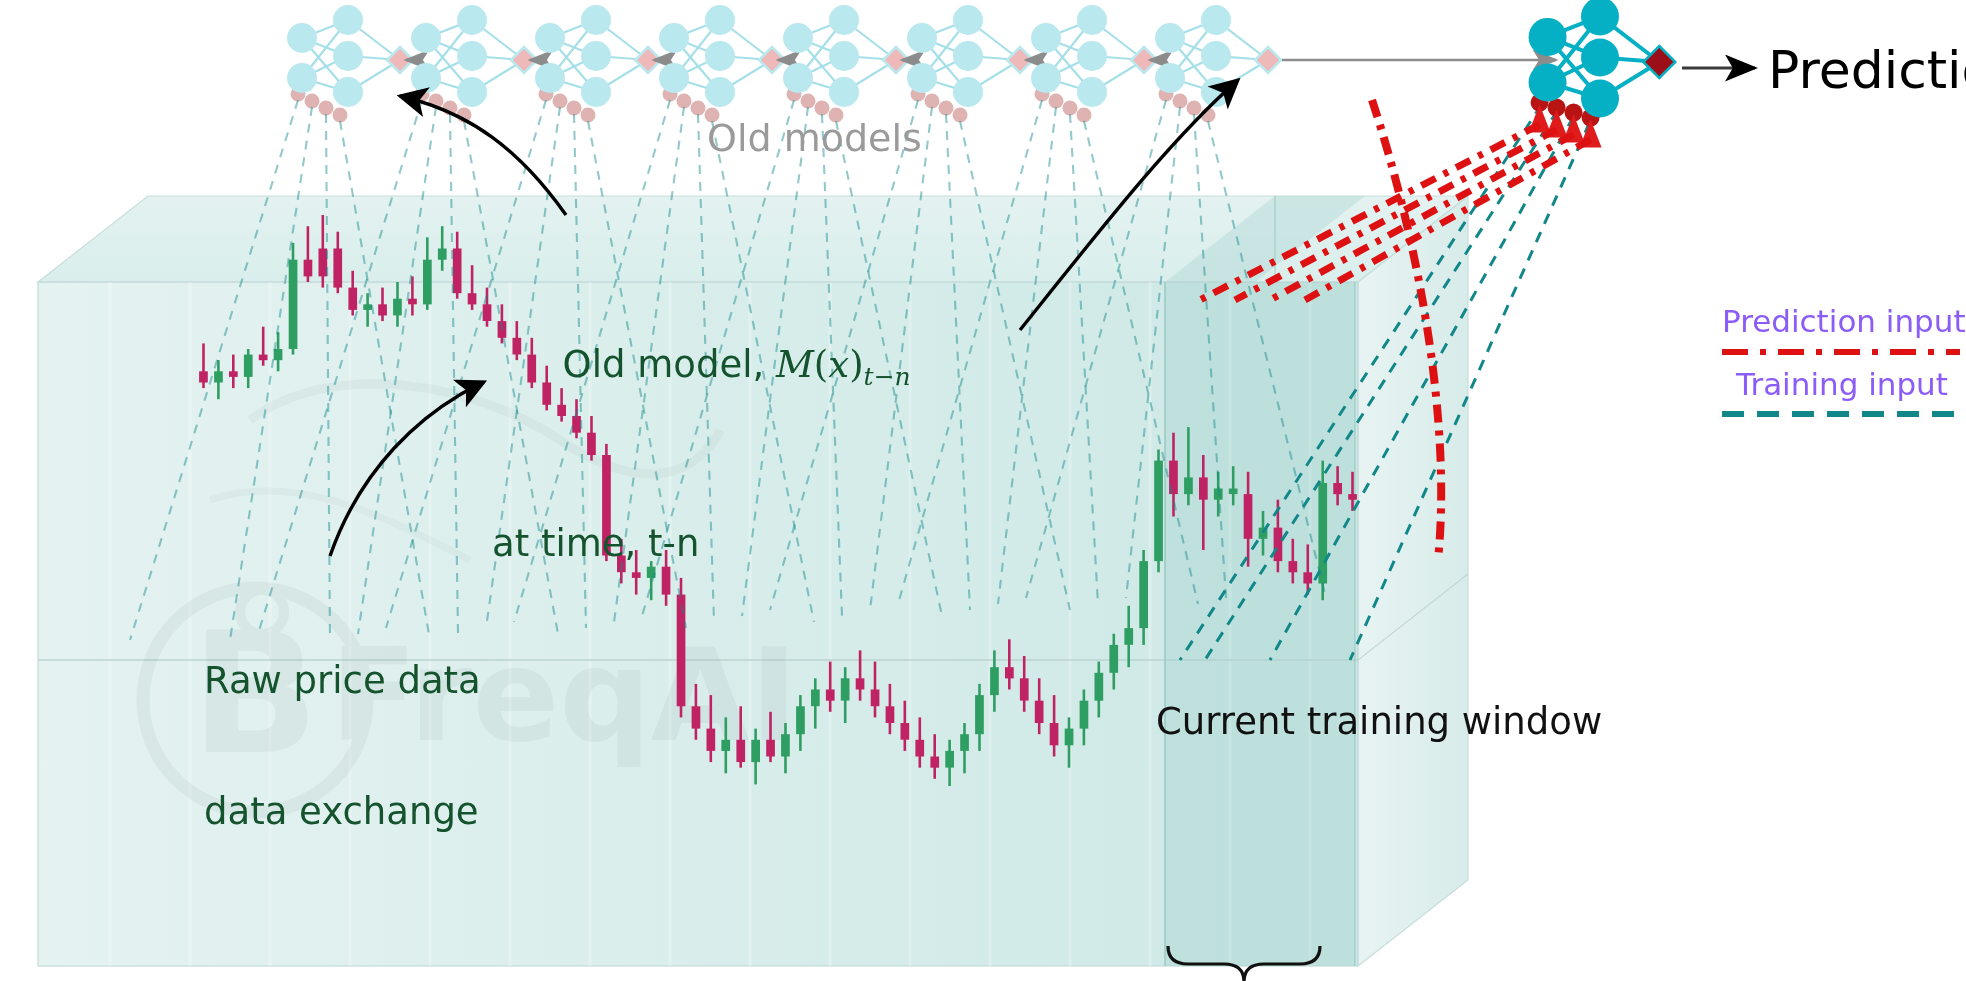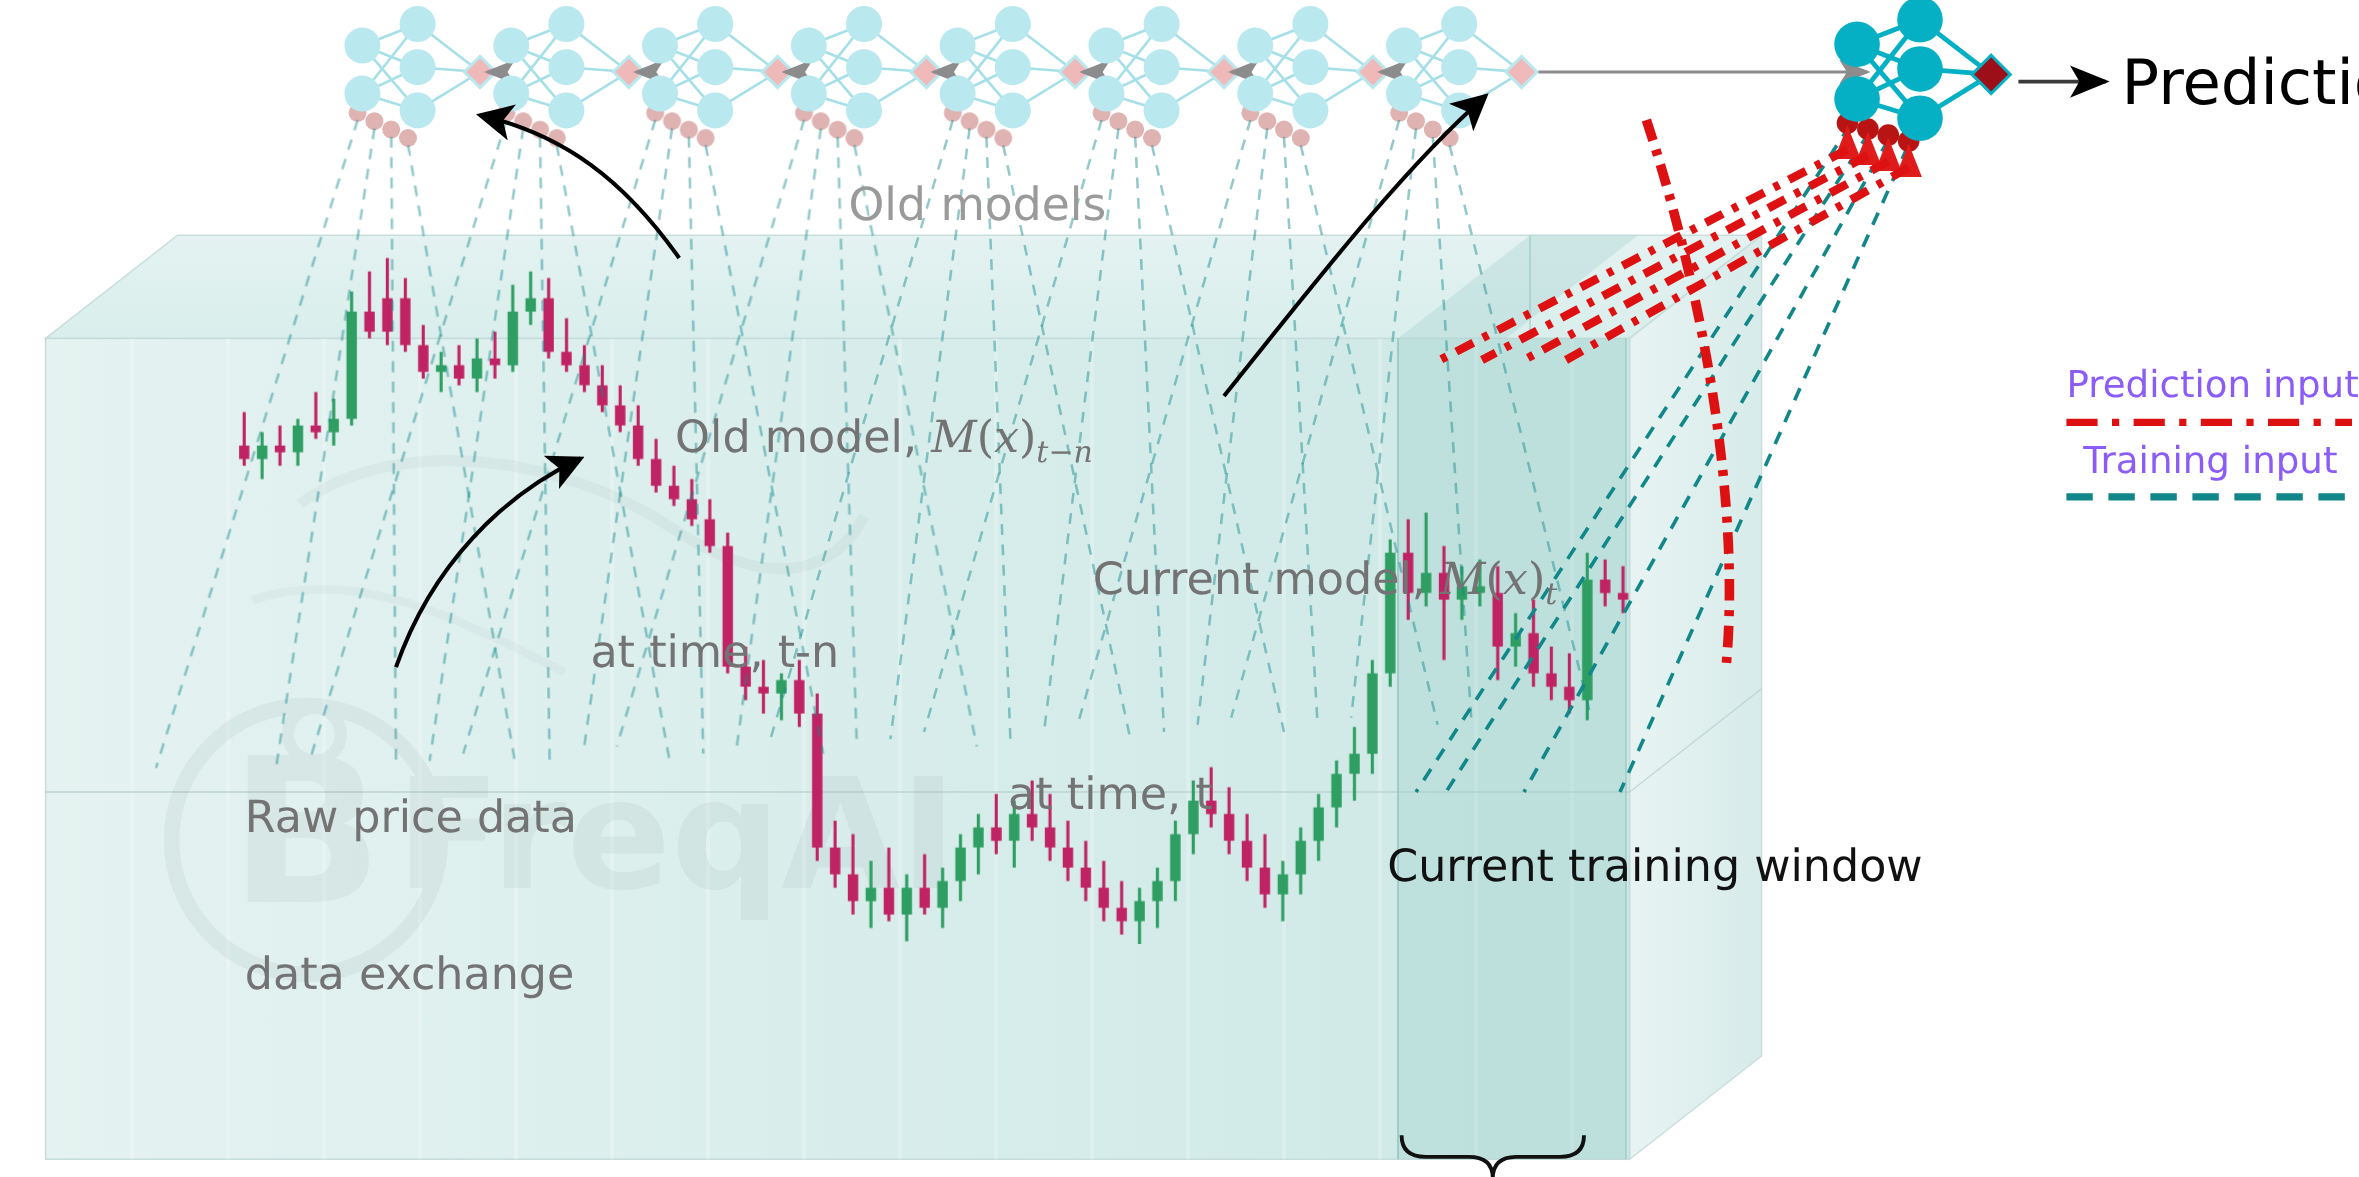--- a/index.html
+++ b/index.html
@@ -1,21 +1,21 @@
 <!DOCTYPE html>
 <html><head>
 <meta charset="utf-8">
 <style>
   html,body{margin:0;padding:0;background:#ffffff;}
   body{width:1966px;height:981px;overflow:hidden;
        font-family:"DejaVu Sans", sans-serif;}
   #stage{position:relative;width:1966px;height:981px;background:#fff;}
   svg.layer{position:absolute;left:0;top:0;width:1966px;height:981px;}
   .txt{position:absolute;white-space:pre;color:#000;}
-  .annot{font-family:"DejaVu Sans", sans-serif;font-size:37px;line-height:1.18;color:#737373;}
+  .annot{font-family:"DejaVu Sans", sans-serif;font-size:37px;line-height:1.18;color:#14532d;}
   .mathit{font-family:"DejaVu Serif", serif;font-style:italic;}
   .mathsub{font-family:"DejaVu Serif", serif;font-style:italic;font-size:25px;vertical-align:-0.32em;}
   .mathup{font-family:"DejaVu Serif", serif;font-style:normal;}
   .legend-label{font-size:31px;color:#8b5cf6;font-family:"DejaVu Sans", sans-serif;}
   .oldmodels{font-size:38px;color:#9a9a9a;font-family:"DejaVu Sans", sans-serif;}
   .prediction{font-size:52px;color:#000;font-family:"DejaVu Sans", sans-serif;}
   .ctw{font-size:37px;color:#111;font-family:"DejaVu Sans", sans-serif;}
 </style>
 </head>
 <body>
@@ -528,37 +528,31 @@
     <g>
       <path d="M1168 946 q 0 18 20 18 h 36 q 20 0 20 18 q 0 -18 20 -18 h 36 q 20 0 20 -18" fill="none" stroke="#111" stroke-width="3.2"></path>
     </g>
 
     <g>
       <line id="leg-line-0" x1="1722" y1="352" x2="1960" y2="352" stroke="#dd1111" stroke-width="6" stroke-dasharray="26 12 6 12"></line>
       <line id="leg-line-1" x1="1722" y1="414" x2="1960" y2="414" stroke="#11878a" stroke-width="6" stroke-dasharray="22 13"></line>
     </g>
   </svg>
 
-  <div class="txt oldmodels" style="left:707px; top:116px;margin-top:32px;">Old models</div>
+  <div class="txt oldmodels" style="left:707px; top:116px;">Old models</div>
 
   <div class="txt prediction" style="left:1768px; top:40px;">Prediction</div>
 
   <div class="txt annot" style="left:492px; top:212px;">
     <div>
       <span>Old model, </span><span class="mathit">M</span><span class="mathup">(</span><span class="mathit">x</span><span class="mathup">)</span><span class="mathsub">t−n</span>
     </div>
     <div>at time, t-n</div>
   </div>
 
-  <div class="txt annot" style="left:840px; top:330px;">
-    <div>
-      <span>Current model, </span><span class="mathit">M</span><span class="mathup">(</span><span class="mathit">x</span><span class="mathup">)</span><span class="mathsub">t</span>
-    </div>
-    <div>at time, t</div>
-  </div>
 
   <div class="txt annot" style="left:204px; top:572px;">
     <div>Raw price data</div>
     <div>data exchange</div>
   </div>
 
   <div class="txt legend-label" style="left:1722px; top:303px;">Prediction input</div>
   <div class="txt legend-label" style="left:1736px; top:366px;">Training input</div>
 
   <div class="txt ctw" style="left:1156px; top:700px;">Current training window</div>

